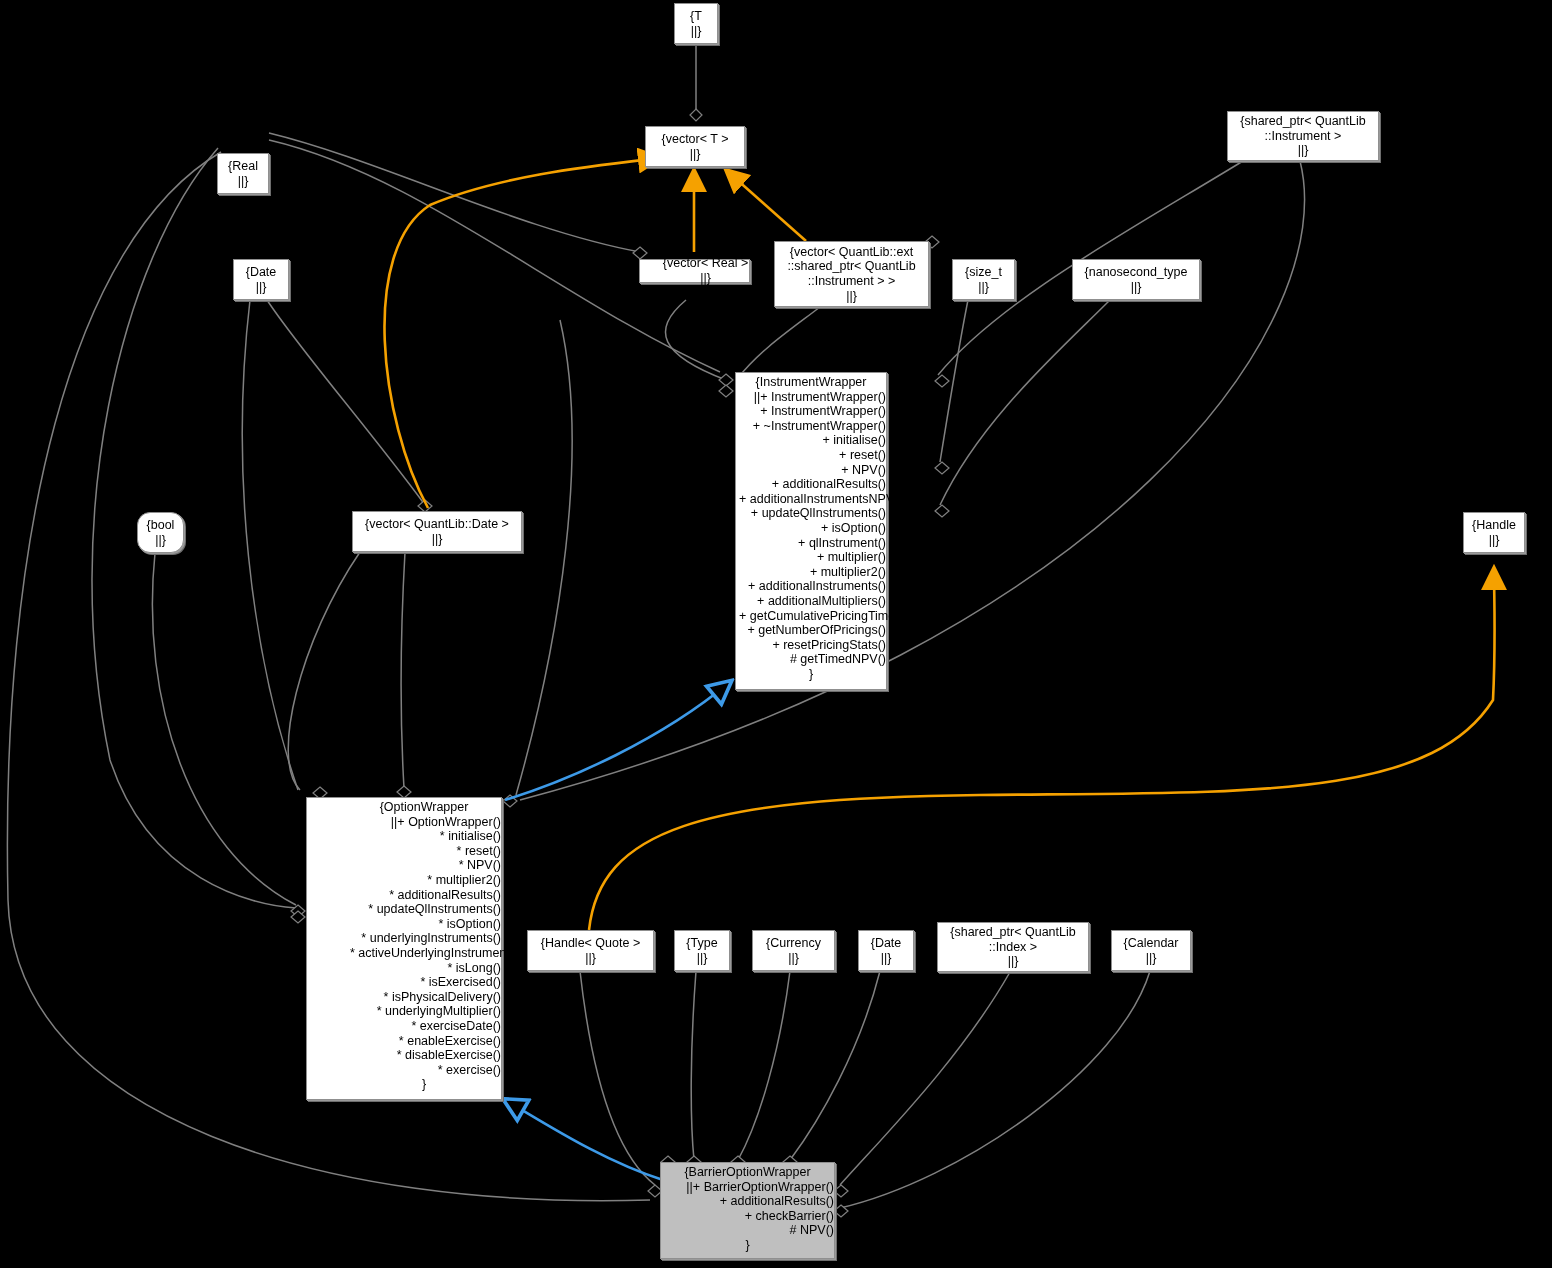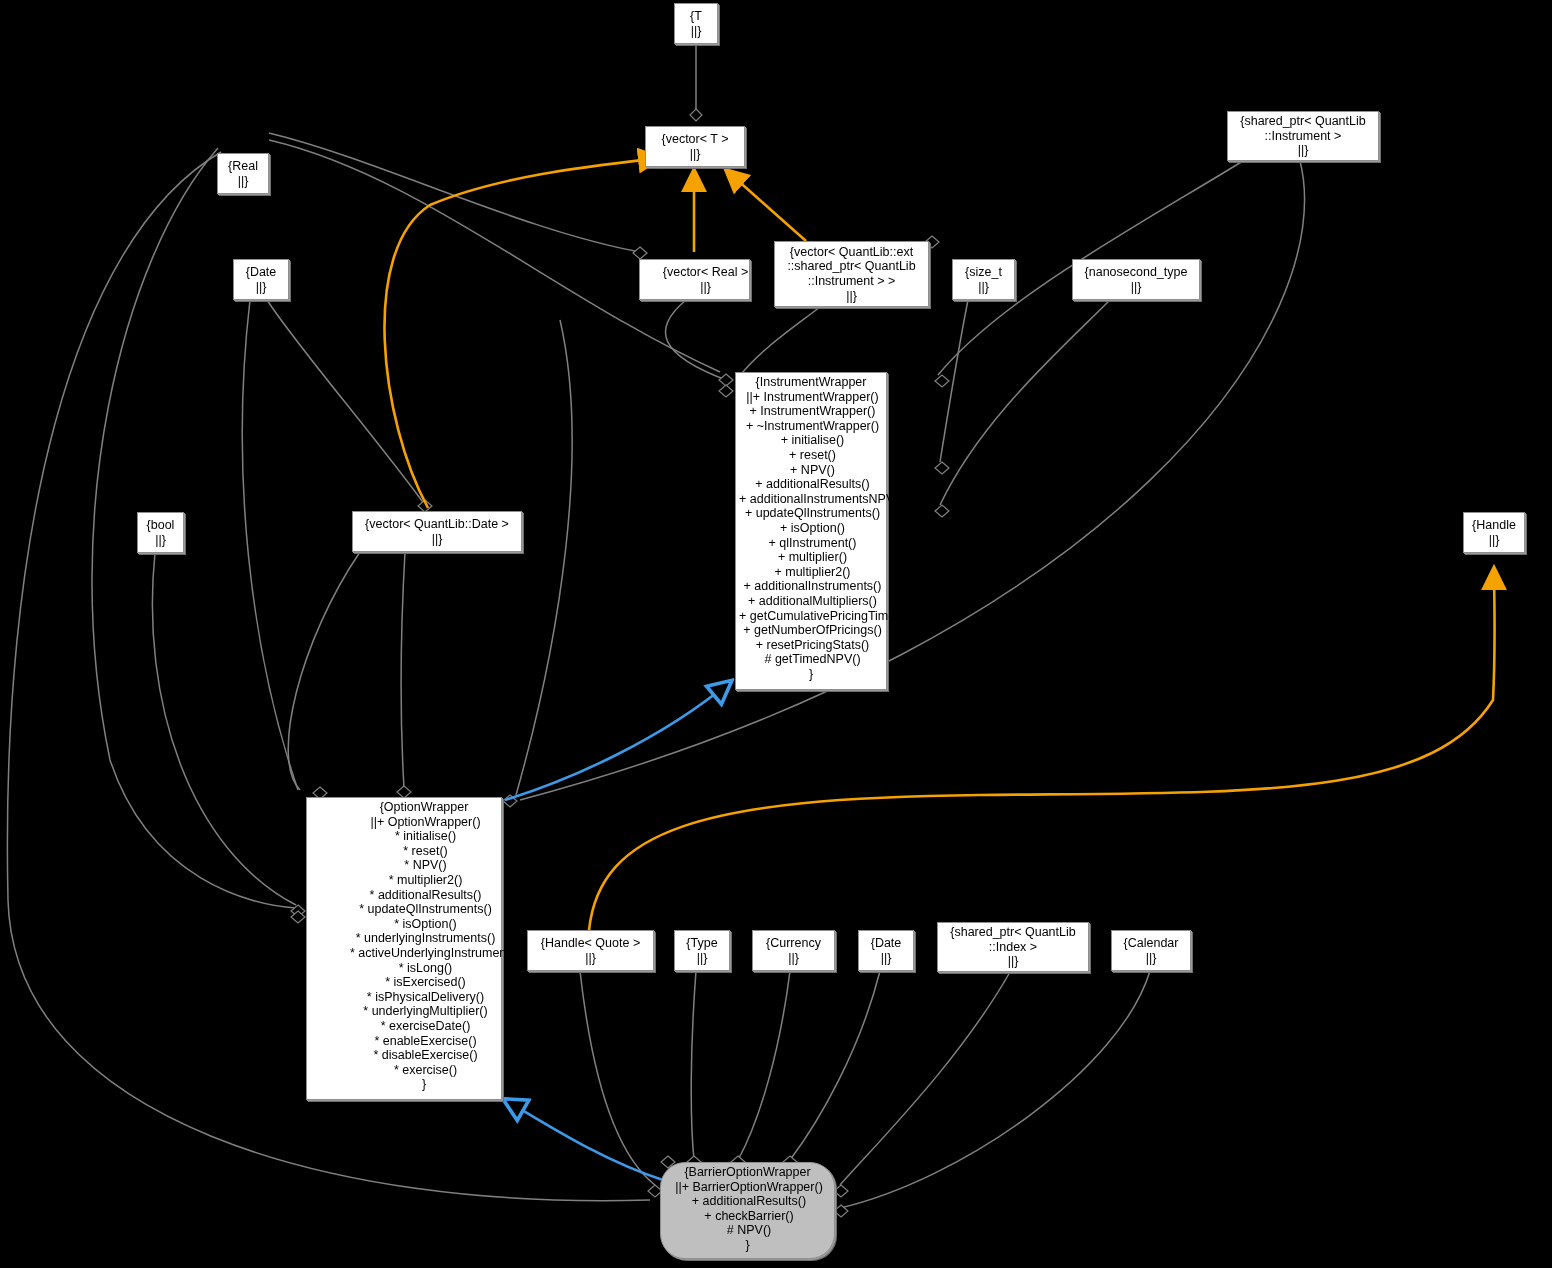--- a/index.html
+++ b/index.html
@@ -23,21 +23,21 @@
     line-height:14.6px;
     z-index:5;
   }
   .node.highlight{ background:#bfbfbf; }
   .node .title{
     text-align:center;
     white-space:pre;
     padding-top:2px;
   }
   .node .members{
-    text-align:center;
+    text-align:right;
     white-space:pre;
     padding-left:3px;
   }
   .node .closebrace{
     text-align:center;
   }
   .node.simple{
     display:flex;
     align-items:center;
     justify-content:center;
@@ -166,39 +166,39 @@
       </div>
       <div class="node simple" style="left: 1227px; top: 111px; width: 152px; height: 50px;">
         <div class="title">{shared_ptr&lt; QuantLib
 ::Instrument &gt;
 ||}</div>
       </div>
       <div class="node simple" style="left: 233px; top: 259px; width: 56px; height: 41px;">
         <div class="title">{Date
 ||}</div>
       </div>
-      <div class="node simple" style="left: 639px; top: 259px; width: 111px; height: 41px; padding-left: 22px;">
+      <div class="node simple" style="left: 639px; top: 259px; width: 111px; height: 24px; padding-left: 22px;">
         <div class="title">{vector&lt; Real &gt;
 ||}</div>
       </div>
       <div class="node simple" style="left: 774px; top: 241px; width: 155px; height: 66px;">
         <div class="title">{vector&lt; QuantLib::ext
 ::shared_ptr&lt; QuantLib
 ::Instrument &gt; &gt;
 ||}</div>
       </div>
       <div class="node simple" style="left: 952px; top: 259px; width: 63px; height: 41px;">
         <div class="title">{size_t
 ||}</div>
       </div>
       <div class="node simple" style="left: 1072px; top: 259px; width: 128px; height: 41px;">
         <div class="title">{nanosecond_type
 ||}</div>
       </div>
-      <div class="node simple" style="left: 137px; top: 512px; width: 47px; height: 41px;">
+      <div class="node simple" style="left: 137px; top: 512px; width: 47px; height: 41px; border-radius: 13px;">
         <div class="title">{bool
 ||}</div>
       </div>
       <div class="node simple" style="left: 352px; top: 511px; width: 170px; height: 41px;">
         <div class="title">{vector&lt; QuantLib::Date &gt;
 ||}</div>
       </div>
       <div class="node simple" style="left: 1463px; top: 512px; width: 62px; height: 41px;">
         <div class="title">{Handle
 ||}</div>
@@ -231,20 +231,20 @@
       </div>
       <div class="node simple" style="left: 937px; top: 922px; width: 152px; height: 50px;">
         <div class="title">{shared_ptr&lt; QuantLib
 ::Index &gt;
 ||}</div>
       </div>
       <div class="node simple" style="left: 1111px; top: 930px; width: 80px; height: 41px;">
         <div class="title">{Calendar
 ||}</div>
       </div>
-      <div class="node highlight" style="left: 660px; top: 1162px; width: 175px; height: 97px; border-radius: 25px;">
+      <div class="node highlight" style="left: 660px; top: 1162px; width: 175px; height: 97px;">
         <div class="title">{BarrierOptionWrapper</div>
         <div class="members"><div>||+ BarrierOptionWrapper()</div><div>+ additionalResults()</div><div>+ checkBarrier()</div><div># NPV()</div></div>
         <div class="closebrace">}</div>
       </div>
     </div>
 
 </div>
 
 </body></html>

